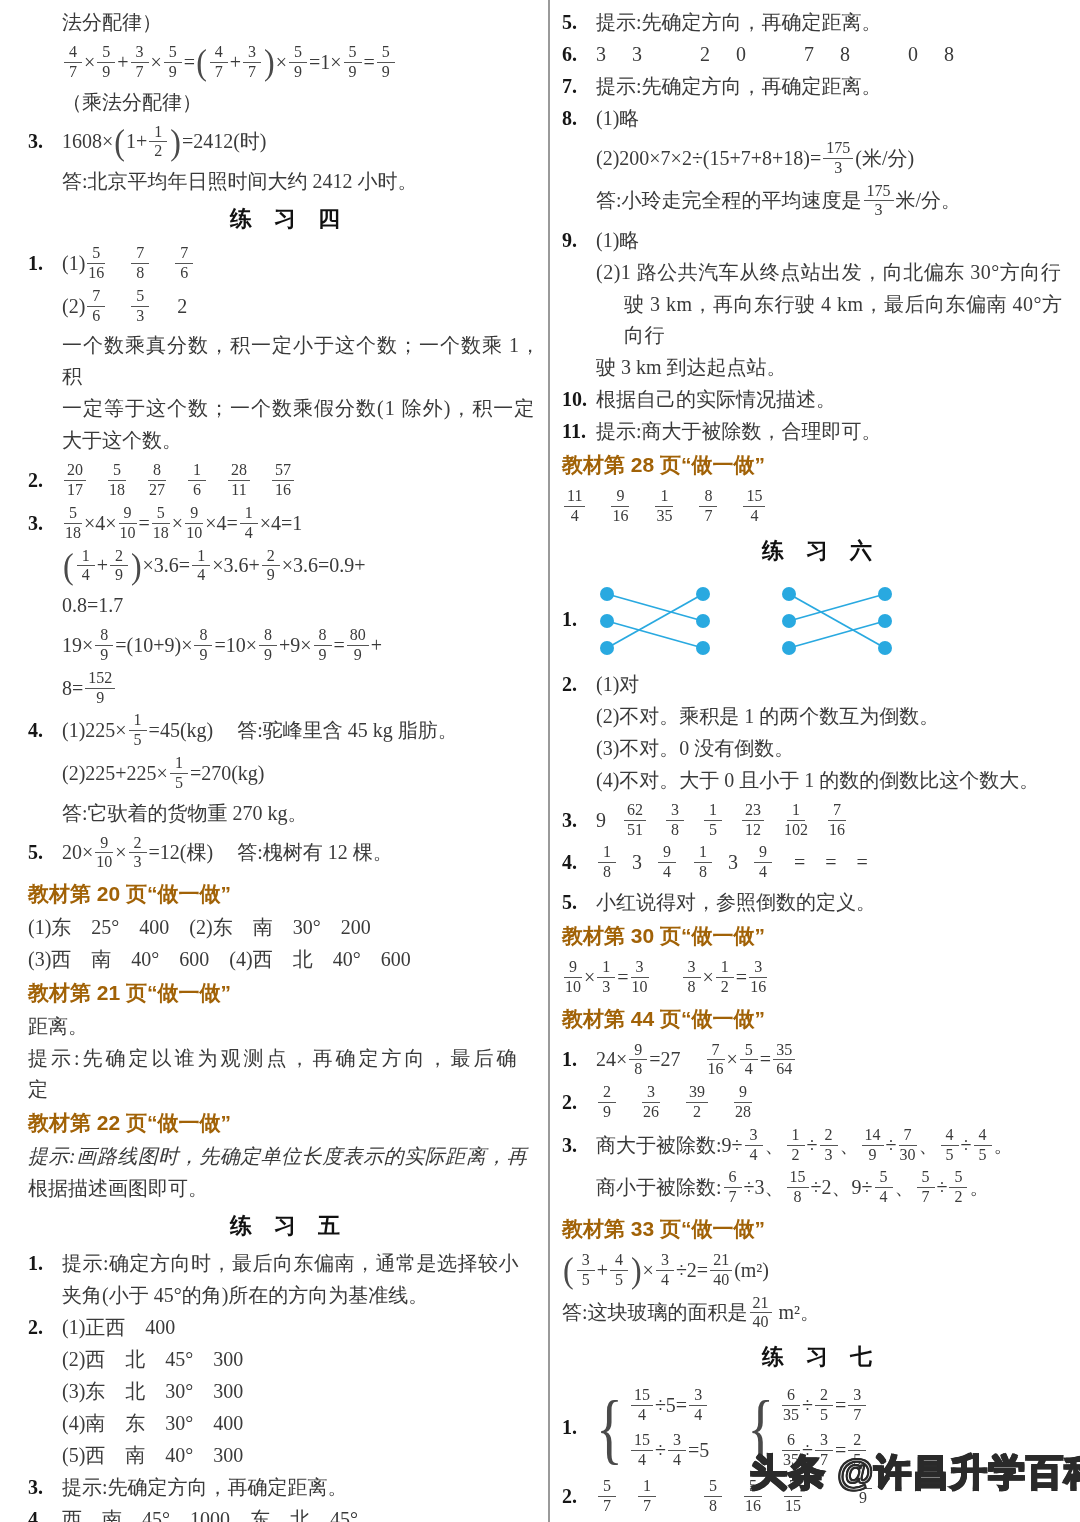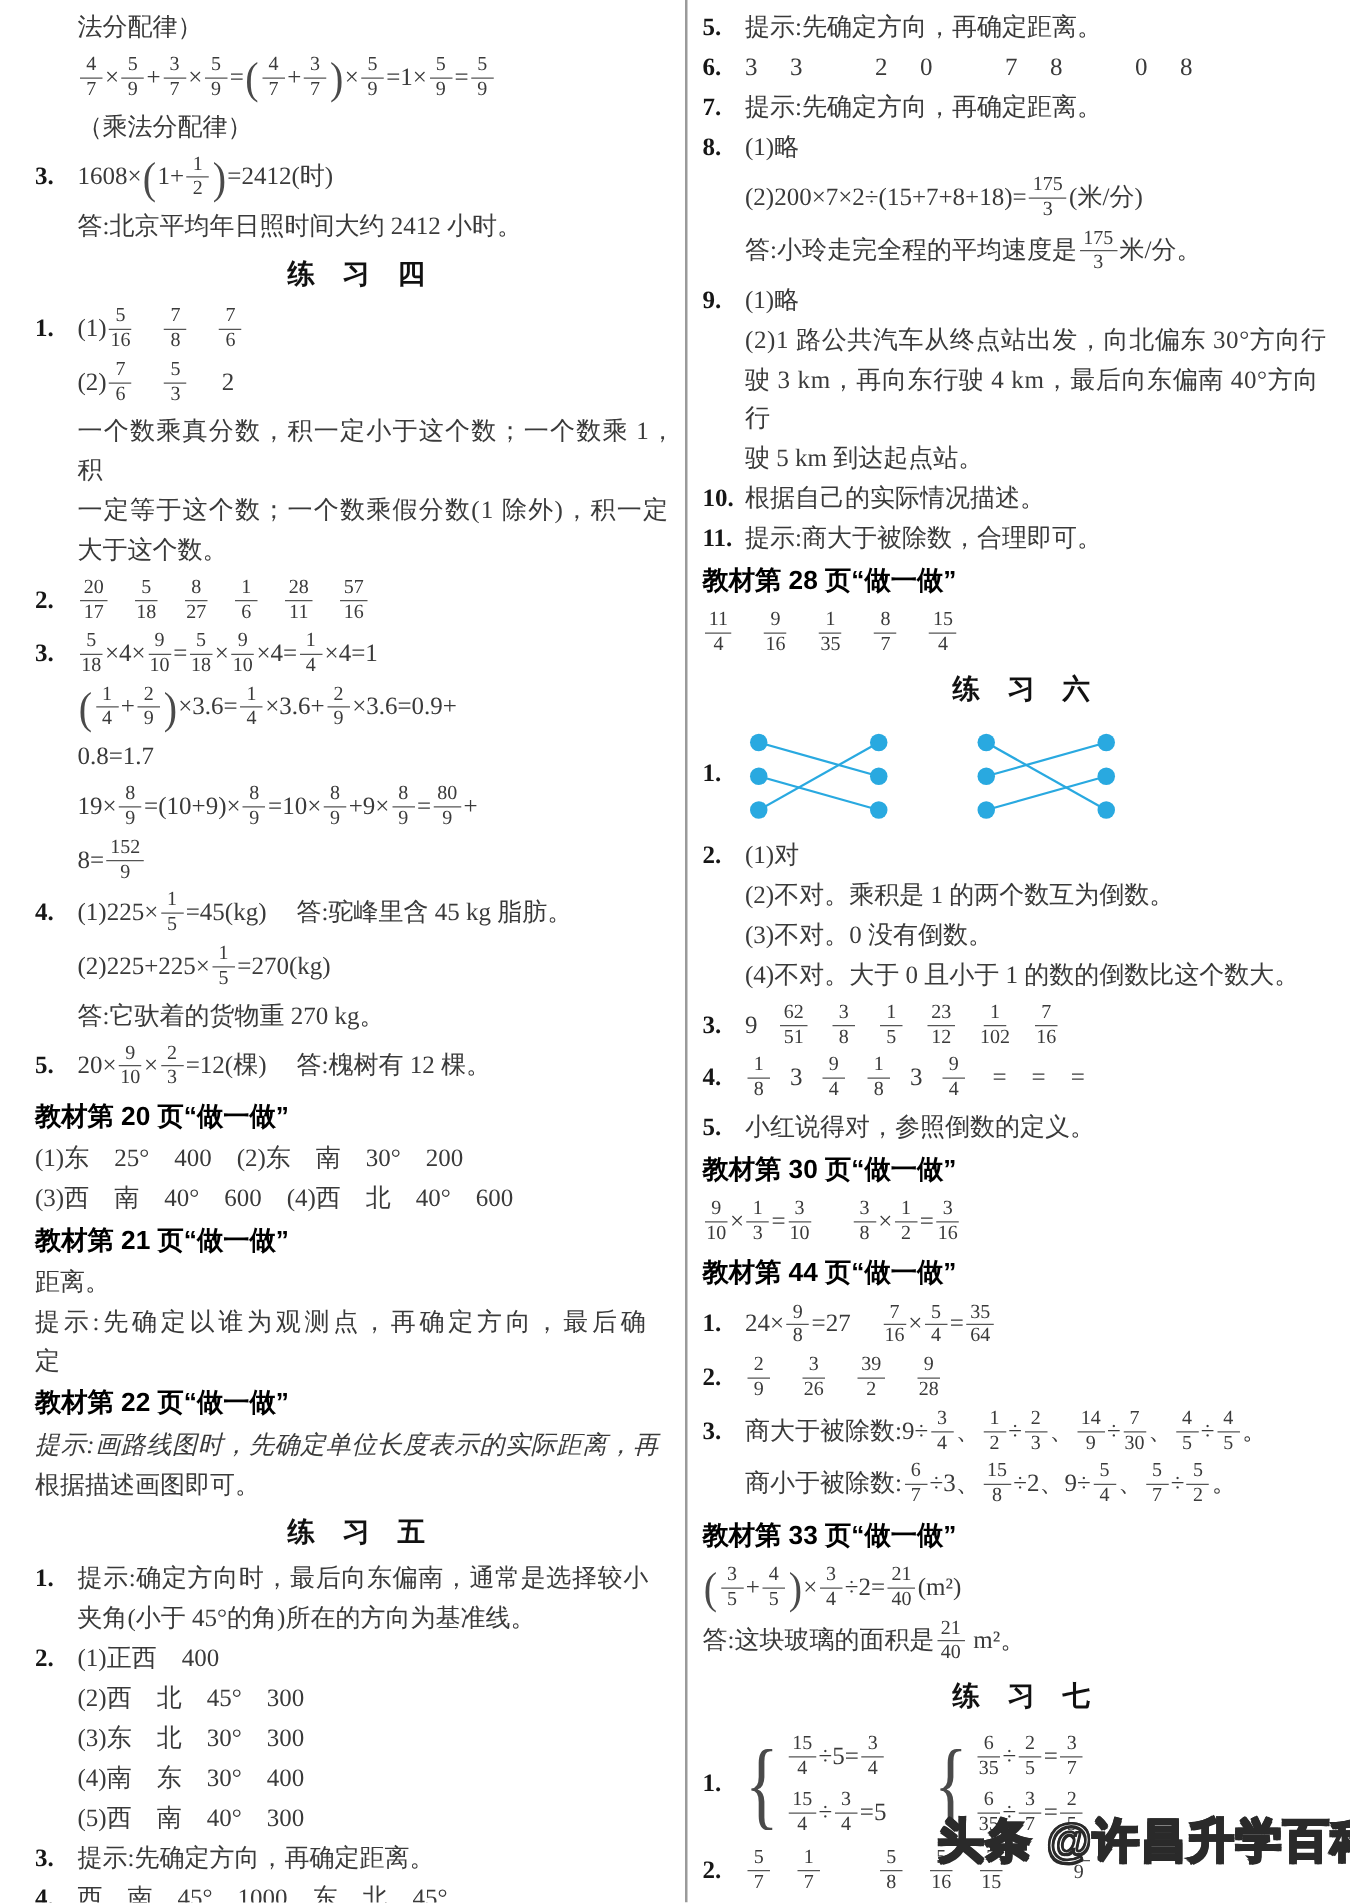--- a/index.html
+++ b/index.html
@@ -25,21 +25,21 @@
   .frac{display:inline-flex;flex-direction:column;align-items:center;
         font-size:16px;line-height:1.05;margin:0 2px;text-align:center;color:#3a3a3a;}
   .frac .fn{padding:0 3px 1px;border-bottom:1.3px solid #555;min-width:12px;}
   .frac .fd{padding-top:1px;}
   .gap{display:inline-block;height:1px;flex:0 0 auto;}
   .bp{font-size:32px;font-weight:400;line-height:1;display:inline-block;
       transform:scaleY(1.12);margin:0 1px;color:#4a4a4a;}
 
   .hc{text-align:center;font-weight:bold;font-size:22px;line-height:40px;margin:2px 0;
       color:#111;font-family:"Liberation Sans","DejaVu Sans",sans-serif;}
-  .hlft{font-weight:bold;font-size:21px;line-height:34px;color:#000000;
+  .hlft{font-weight:bold;font-size:21px;line-height:34px;color:#a16207;
       font-family:"Liberation Sans","DejaVu Sans",sans-serif;}
 
   .matchwrap{display:flex;gap:64px;margin:6px 0 4px;}
   .case{display:inline-flex;align-items:center;margin-right:38px;}
   .brace{font-size:56px;line-height:1;transform:scaleY(1.4);display:inline-block;
          font-weight:400;color:#4a4a4a;margin-right:6px;align-self:center;}
   .caserows{display:inline-flex;flex-direction:column;}
   .caserow{display:flex;align-items:center;line-height:28px;margin:4px 0;}
 
   #watermark{
@@ -466,25 +466,25 @@
       <div class="row">
         <span class="mk">9.</span>
         <div class="bd"><span class="t">(1)略</span></div>
       </div>
       <div class="row">
         <span class="mk"></span>
         <div class="bd" style="letter-spacing: 0.5px;"><span class="t">(2)1 路公共汽车从终点站出发，向北偏东 30°方向行</span></div>
       </div>
       <div class="row">
         <span class="mk"></span>
-        <div class="bd" style="letter-spacing: 0.5px;"><span class="t">驶 3 km，再向东行驶 4 km，最后向东偏南 40°方向行</span></div>
-      </div>
-      <div class="row">
-        <span class="mk"></span>
-        <div class="bd"><span class="t">驶 5 km 到达起点站。</span></div>
+        <div class="bd" style="letter-spacing: 0.5px; margin-left: 28px;"><span class="t">驶 3 km，再向东行驶 4 km，最后向东偏南 40°方向行</span></div>
+      </div>
+      <div class="row">
+        <span class="mk"></span>
+        <div class="bd"><span class="t">驶 3 km 到达起点站。</span></div>
       </div>
       <div class="row">
         <span class="mk">10.</span>
         <div class="bd"><span class="t">根据自己的实际情况描述。</span></div>
       </div>
       <div class="row">
         <span class="mk">11.</span>
         <div class="bd"><span class="t">提示:商大于被除数，合理即可。</span></div>
       </div>
       <div class="hlft">教材第 28 页“做一做”</div>

